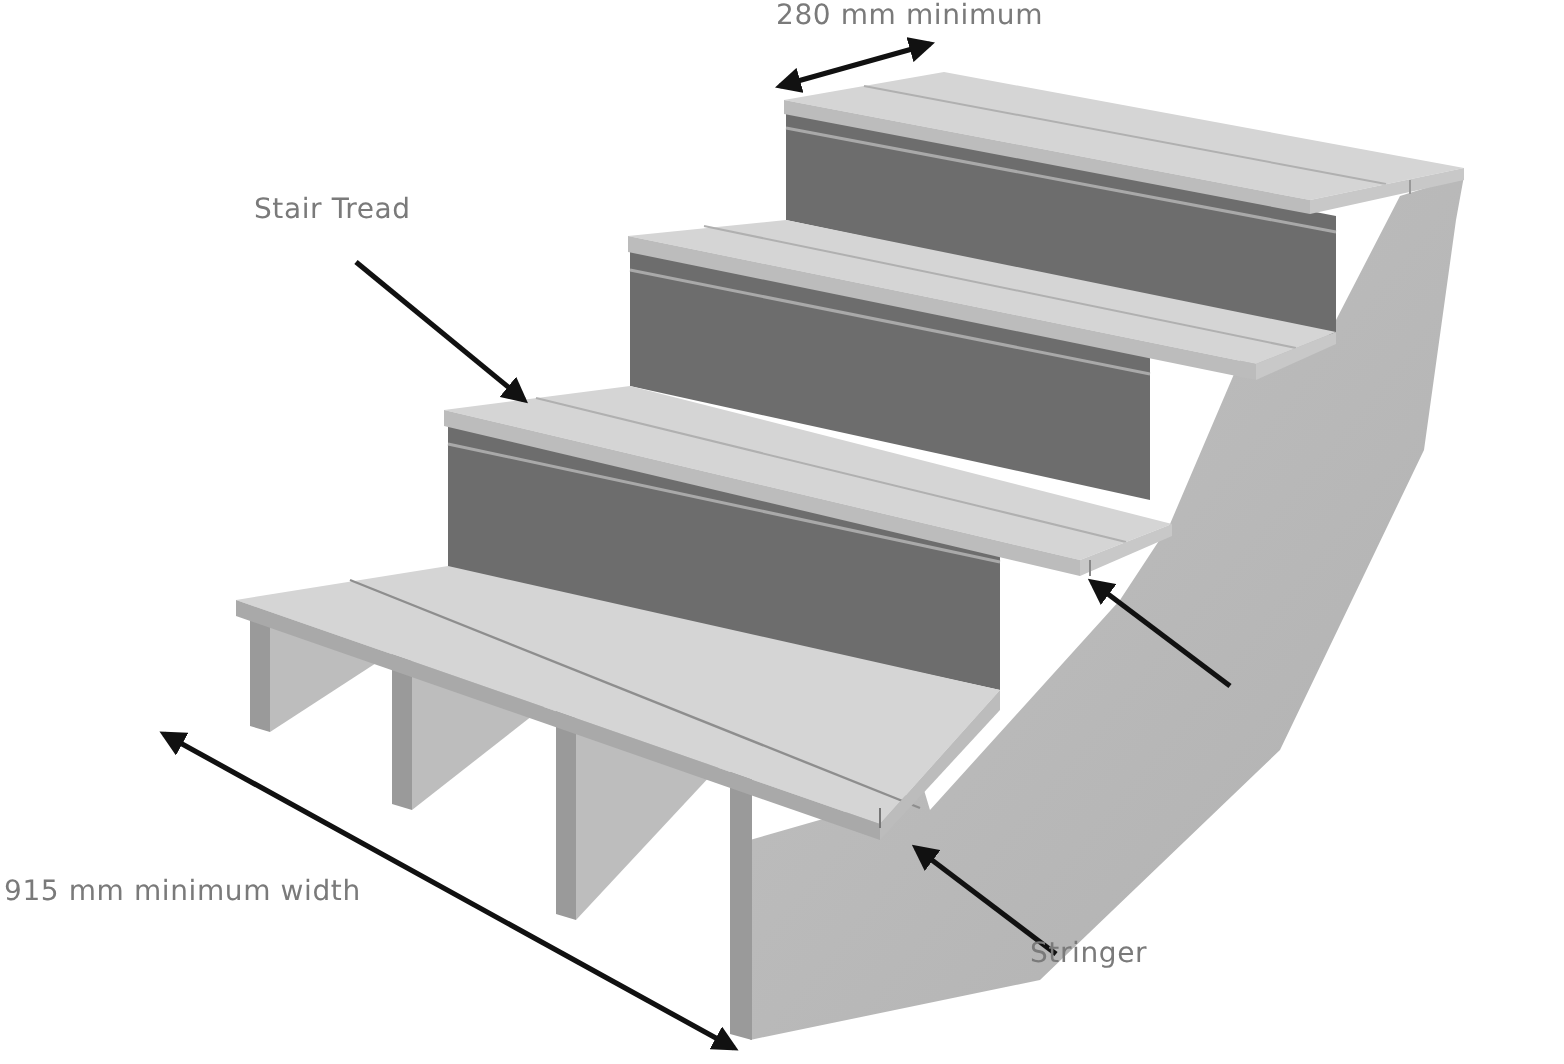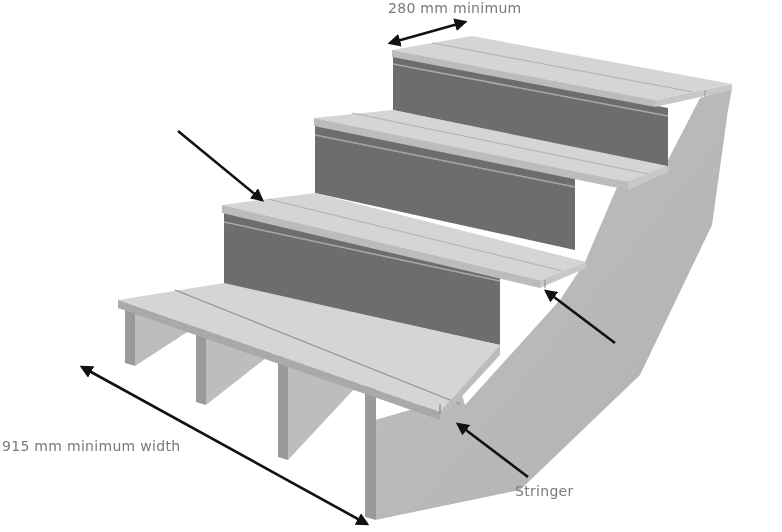--- a/index.html
+++ b/index.html
@@ -18,21 +18,21 @@
     color: #7a7a7a;
     font-size: 14px;
     line-height: 23px;
     letter-spacing: 0.3px;
     white-space: nowrap;
   }
   #lbl-280 { left: 388px; top: -3px; }
   #lbl-tread { left: 127px; top: 94px; }
   #lbl-gap { left: 579px; top: 363px; }
   #lbl-width { left: 2px; top: 435px; }
-  #lbl-stringer { left: 515px; top: 480px; }
+  #lbl-stringer { left: 515px; top: 466px; }
 </style>
 </head>
 <body>
 
 <div id="stage">
   <svg width="782" height="532" viewBox="0 0 782 532">
     <defs>
       <marker id="ah" viewBox="0 0 10 10" refX="8" refY="5" markerWidth="5" markerHeight="5" orient="auto-start-reverse">
         <path d="M0,0 L10,5 L0,10 Z" fill="#111111"></path>
       </marker>
@@ -97,17 +97,18 @@
     </g>
 
     <line x1="390" y1="43" x2="465" y2="22" stroke="#111" stroke-width="2.6" marker-start="url(#ah)" marker-end="url(#ah)"></line>
     <line x1="178" y1="131" x2="262" y2="200" stroke="#111" stroke-width="2.6" marker-end="url(#ah)"></line>
     <line x1="615" y1="343" x2="546" y2="291" stroke="#111" stroke-width="2.6" marker-end="url(#ah)"></line>
     <line x1="82" y1="367" x2="367" y2="524" stroke="#111" stroke-width="2.6" marker-start="url(#ah)" marker-end="url(#ah)"></line>
     <line x1="528" y1="477" x2="458" y2="424" stroke="#111" stroke-width="2.6" marker-end="url(#ah)"></line>
   </svg>
 
   <div class="label" id="lbl-280">280 mm minimum</div>
+  <div class="label" id="lbl-tread">Stair Tread</div>
   <div class="label" id="lbl-width">
     <div>915 mm minimum width</div>
   </div>
   <div class="label" id="lbl-stringer">Stringer</div>
 </div>
 
 </body></html>

